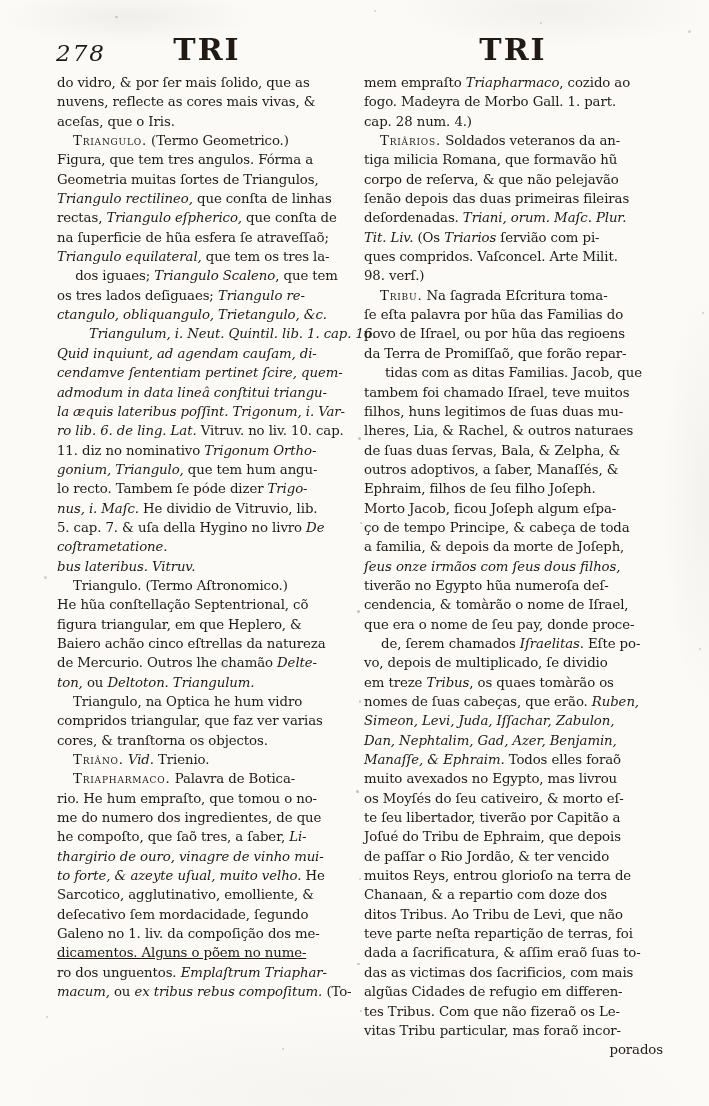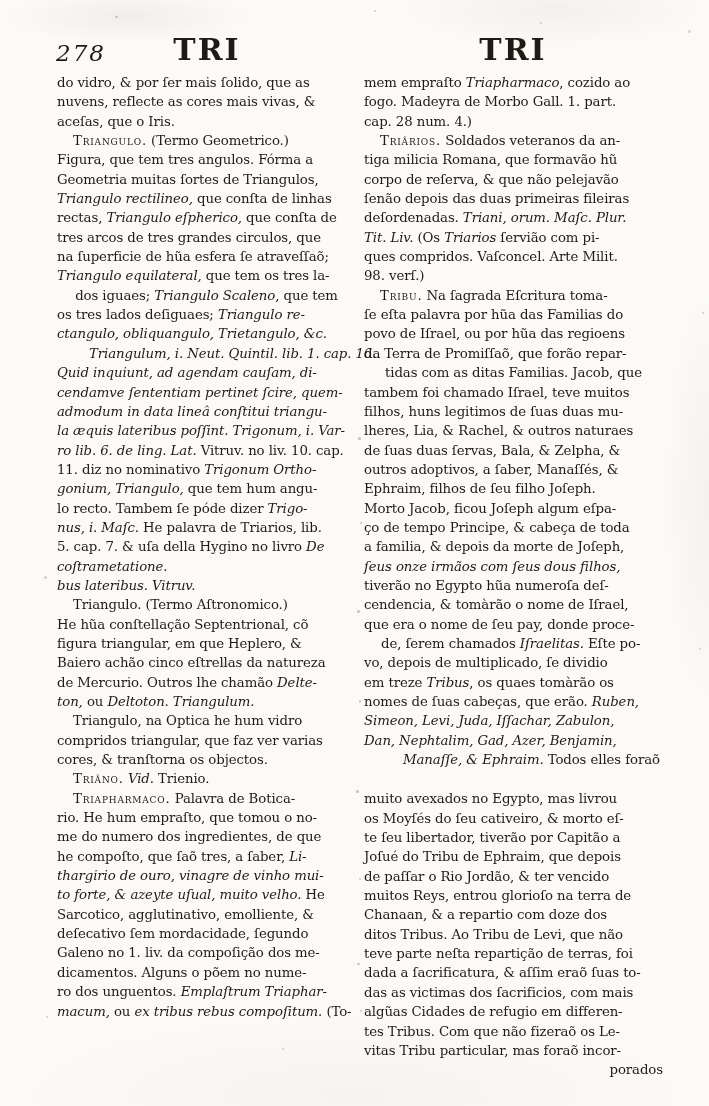--- a/index.html
+++ b/index.html
@@ -55,36 +55,35 @@
 
   <div class="col col-left">
       <div class="line" style="word-spacing: 0px;"><span>do vidro, &amp; por ſer mais ſolido, que as</span></div>
       <div class="line" style="word-spacing: 0px;"><span>nuvens, reflecte as cores mais vivas, &amp;</span></div>
       <div class="line end"><span>aceſas, que o Iris.</span></div>
       <div class="line indent" style="word-spacing: 0px;"><span class="sc">Triangulo.</span><span> (Termo Geometrico.)</span></div>
       <div class="line" style="word-spacing: 0px;"><span>Figura, que tem tres angulos. Fórma a</span></div>
       <div class="line" style="word-spacing: 0px;"><span>Geometria muitas ſortes de Triangulos,</span></div>
       <div class="line" style="word-spacing: 0px;"><span class="i">Triangulo rectilineo,</span><span> que conſta de linhas</span></div>
       <div class="line" style="word-spacing: 0px;"><span>rectas, </span><span class="i">Triangulo eſpherico,</span><span> que conſta de</span></div>
-      <div class="line" style="word-spacing: 0px;"><span>tres arcos de tres grandes circulos, que</span></div>
       <div class="line" style="word-spacing: 0px;"><span>na ſuperficie de hũa esfera ſe atraveſſaõ;</span></div>
       <div class="line" style="word-spacing: 0px;"><span class="i">Triangulo equilateral,</span><span> que tem os tres la-</span></div>
       <div class="line" style="word-spacing: 0px; text-align: center;"><span>dos iguaes; </span><span class="i">Triangulo Scaleno</span><span>, que tem</span></div>
       <div class="line" style="word-spacing: 0px;"><span>os tres lados deſiguaes; </span><span class="i">Triangulo re-</span></div>
       <div class="line" style="word-spacing: 0px;"><span class="i">ctangulo, obliquangulo, Trietangulo, &amp;c.</span></div>
       <div class="line" style="word-spacing: 0px; margin-left: 32px;"><span class="i">Triangulum, i. Neut. Quintil. lib. 1. cap. 16.</span></div>
       <div class="line" style="word-spacing: 0px;"><span class="i">Quid inquiunt, ad agendam cauſam, di-</span></div>
       <div class="line" style="word-spacing: 0px;"><span class="i">cendamve ſententiam pertinet ſcire, quem-</span></div>
       <div class="line" style="word-spacing: 0px;"><span class="i">admodum in data lineâ conſtitui triangu-</span></div>
       <div class="line" style="word-spacing: 0px;"><span class="i">la æquis lateribus poſſint. Trigonum, i. Var-</span></div>
       <div class="line" style="word-spacing: 0px;"><span class="i">ro lib. 6. de ling. Lat.</span><span> Vitruv. no liv. 10. cap.</span></div>
       <div class="line" style="word-spacing: 0px;"><span>11. diz no nominativo </span><span class="i">Trigonum Ortho-</span></div>
       <div class="line" style="word-spacing: 0px;"><span class="i">gonium, Triangulo,</span><span> que tem hum angu-</span></div>
       <div class="line" style="word-spacing: 0px;"><span>lo recto. Tambem ſe póde dizer </span><span class="i">Trigo-</span></div>
-      <div class="line" style="word-spacing: 0px;"><span class="i">nus, i. Maſc.</span><span> He palavra de Triarios, lib.</span></div>
+      <div class="line" style="word-spacing: 0px;"><span class="i">nus, i. Maſc.</span><span> He dividio de Vitruvio, lib.</span></div>
       <div class="line" style="word-spacing: 0px;"><span>5. cap. 7. &amp; uſa della Hygino no livro </span><span class="i">De</span></div>
       <div class="line end"><span class="i">coſtrametatione.</span></div>
       <div class="line end"><span class="i">bus lateribus. Vitruv.</span></div>
       <div class="line indent" style="word-spacing: 0px;"><span>Triangulo. (Termo Aſtronomico.)</span></div>
       <div class="line" style="word-spacing: 0px;"><span>He hũa conſtellação Septentrional, cõ</span></div>
       <div class="line" style="word-spacing: 0px;"><span>figura triangular, em que Heplero, &amp;</span></div>
       <div class="line" style="word-spacing: 0px;"><span>Baiero achão cinco eſtrellas da natureza</span></div>
       <div class="line" style="word-spacing: 0px;"><span>de Mercurio. Outros lhe chamão </span><span class="i">Delte-</span></div>
       <div class="line end"><span class="i">ton,</span><span> ou </span><span class="i">Deltoton. Triangulum.</span></div>
       <div class="line indent" style="word-spacing: 0px;"><span>Triangulo, na Optica he hum vidro</span></div>
@@ -93,21 +92,21 @@
       <div class="line indent end"><span class="sc">Triâno.</span><span> </span><span class="i">Vid.</span><span> Trienio.</span></div>
       <div class="line indent" style="word-spacing: 0px;"><span class="sc">Triapharmaco.</span><span> Palavra de Botica-</span></div>
       <div class="line" style="word-spacing: 0px;"><span>rio. He hum empraſto, que tomou o no-</span></div>
       <div class="line" style="word-spacing: 0px;"><span>me do numero dos ingredientes, de que</span></div>
       <div class="line" style="word-spacing: 0px;"><span>he compoſto, que ſaõ tres, a ſaber, </span><span class="i">Li-</span></div>
       <div class="line" style="word-spacing: 0px;"><span class="i">thargirio de ouro, vinagre de vinho mui-</span></div>
       <div class="line" style="word-spacing: 0px;"><span class="i">to forte, &amp; azeyte uſual, muito velho.</span><span> He</span></div>
       <div class="line" style="word-spacing: 0px;"><span>Sarcotico, agglutinativo, emolliente, &amp;</span></div>
       <div class="line" style="word-spacing: 0px;"><span>deſecativo ſem mordacidade, ſegundo</span></div>
       <div class="line" style="word-spacing: 0px;"><span>Galeno no 1. liv. da compoſição dos me-</span></div>
-      <div class="line" style="word-spacing: 0px;"><span>dicamentos. Alguns o põem no nume-</span></div>
+      <div class="line" style="word-spacing: 0px; text-decoration: underline;"><span>dicamentos. Alguns o põem no nume-</span></div>
       <div class="line" style="word-spacing: 0px;"><span>ro dos unguentos. </span><span class="i">Emplaſtrum Triaphar-</span></div>
       <div class="line" style="word-spacing: 0px;"><span class="i">macum,</span><span> ou </span><span class="i">ex tribus rebus compoſitum.</span><span> (To-</span></div>
     </div>
   <div class="col col-right">
       <div class="line" style="word-spacing: 0px;"><span>mem empraſto </span><span class="i">Triapharmaco</span><span>, cozido ao</span></div>
       <div class="line" style="word-spacing: 0px;"><span>fogo. Madeyra de Morbo Gall. 1. part.</span></div>
       <div class="line end"><span>cap. 28 num. 4.)</span></div>
       <div class="line indent" style="word-spacing: 0px;"><span class="sc">Triârios.</span><span> Soldados veteranos da an-</span></div>
       <div class="line" style="word-spacing: 0px;"><span>tiga milicia Romana, que formavão hũ</span></div>
       <div class="line" style="word-spacing: 0px;"><span>corpo de reſerva, &amp; que não pelejavão</span></div>
@@ -133,22 +132,22 @@
       <div class="line" style="word-spacing: 0px; font-style: italic;"><span>ſeus onze irmãos com ſeus dous filhos,</span></div>
       <div class="line" style="word-spacing: 0px;"><span>tiverão no Egypto hũa numeroſa deſ-</span></div>
       <div class="line" style="word-spacing: 0px;"><span>cendencia, &amp; tomàrão o nome de Iſrael,</span></div>
       <div class="line" style="word-spacing: 0px;"><span>que era o nome de ſeu pay, donde proce-</span></div>
       <div class="line" style="word-spacing: 0px; margin-left: 17px;"><span>de, ſerem chamados </span><span class="i">Iſraelitas.</span><span> Eſte po-</span></div>
       <div class="line" style="word-spacing: 0px;"><span>vo, depois de multiplicado, ſe dividio</span></div>
       <div class="line" style="word-spacing: 0px;"><span>em treze </span><span class="i">Tribus</span><span>, os quaes tomàrão os</span></div>
       <div class="line" style="word-spacing: 0px;"><span>nomes de ſuas cabeças, que erão. </span><span class="i">Ruben,</span></div>
       <div class="line" style="word-spacing: 0px;"><span class="i">Simeon, Levi, Juda, Iſſachar, Zabulon,</span></div>
       <div class="line" style="word-spacing: 0px;"><span class="i">Dan, Nephtalim, Gad, Azer, Benjamin,</span></div>
-      <div class="line" style="word-spacing: 0px; margin-left: 39px;"><span class="i">Manaſſe, &amp; Ephraim.</span><span> Todos elles foraõ</span></div>
-      <div class="line" style="word-spacing: 0px; margin-top: 20px;"><span>muito avexados no Egypto, mas livrou</span></div>
+      <div class="line" style="word-spacing: 0px;"><span class="i">Manaſſe, &amp; Ephraim.</span><span> Todos elles foraõ</span></div>
+      <div class="line" style="word-spacing: 0px;"><span>muito avexados no Egypto, mas livrou</span></div>
       <div class="line" style="word-spacing: 0px;"><span>os Moyſés do ſeu cativeiro, &amp; morto eſ-</span></div>
       <div class="line" style="word-spacing: 0px;"><span>te ſeu libertador, tiverão por Capitão a</span></div>
       <div class="line" style="word-spacing: 0px;"><span>Joſué do Tribu de Ephraim, que depois</span></div>
       <div class="line" style="word-spacing: 0px;"><span>de paſſar o Rio Jordão, &amp; ter vencido</span></div>
       <div class="line" style="word-spacing: 0px;"><span>muitos Reys, entrou glorioſo na terra de</span></div>
       <div class="line" style="word-spacing: 0px;"><span>Chanaan, &amp; a repartio com doze dos</span></div>
       <div class="line" style="word-spacing: 0px;"><span>ditos Tribus. Ao Tribu de Levi, que não</span></div>
       <div class="line" style="word-spacing: 0px;"><span>teve parte neſta repartição de terras, foi</span></div>
       <div class="line" style="word-spacing: 0px;"><span>dada a ſacrificatura, &amp; aſſim eraõ ſuas to-</span></div>
       <div class="line" style="word-spacing: 0px;"><span>das as victimas dos ſacrificios, com mais</span></div>

